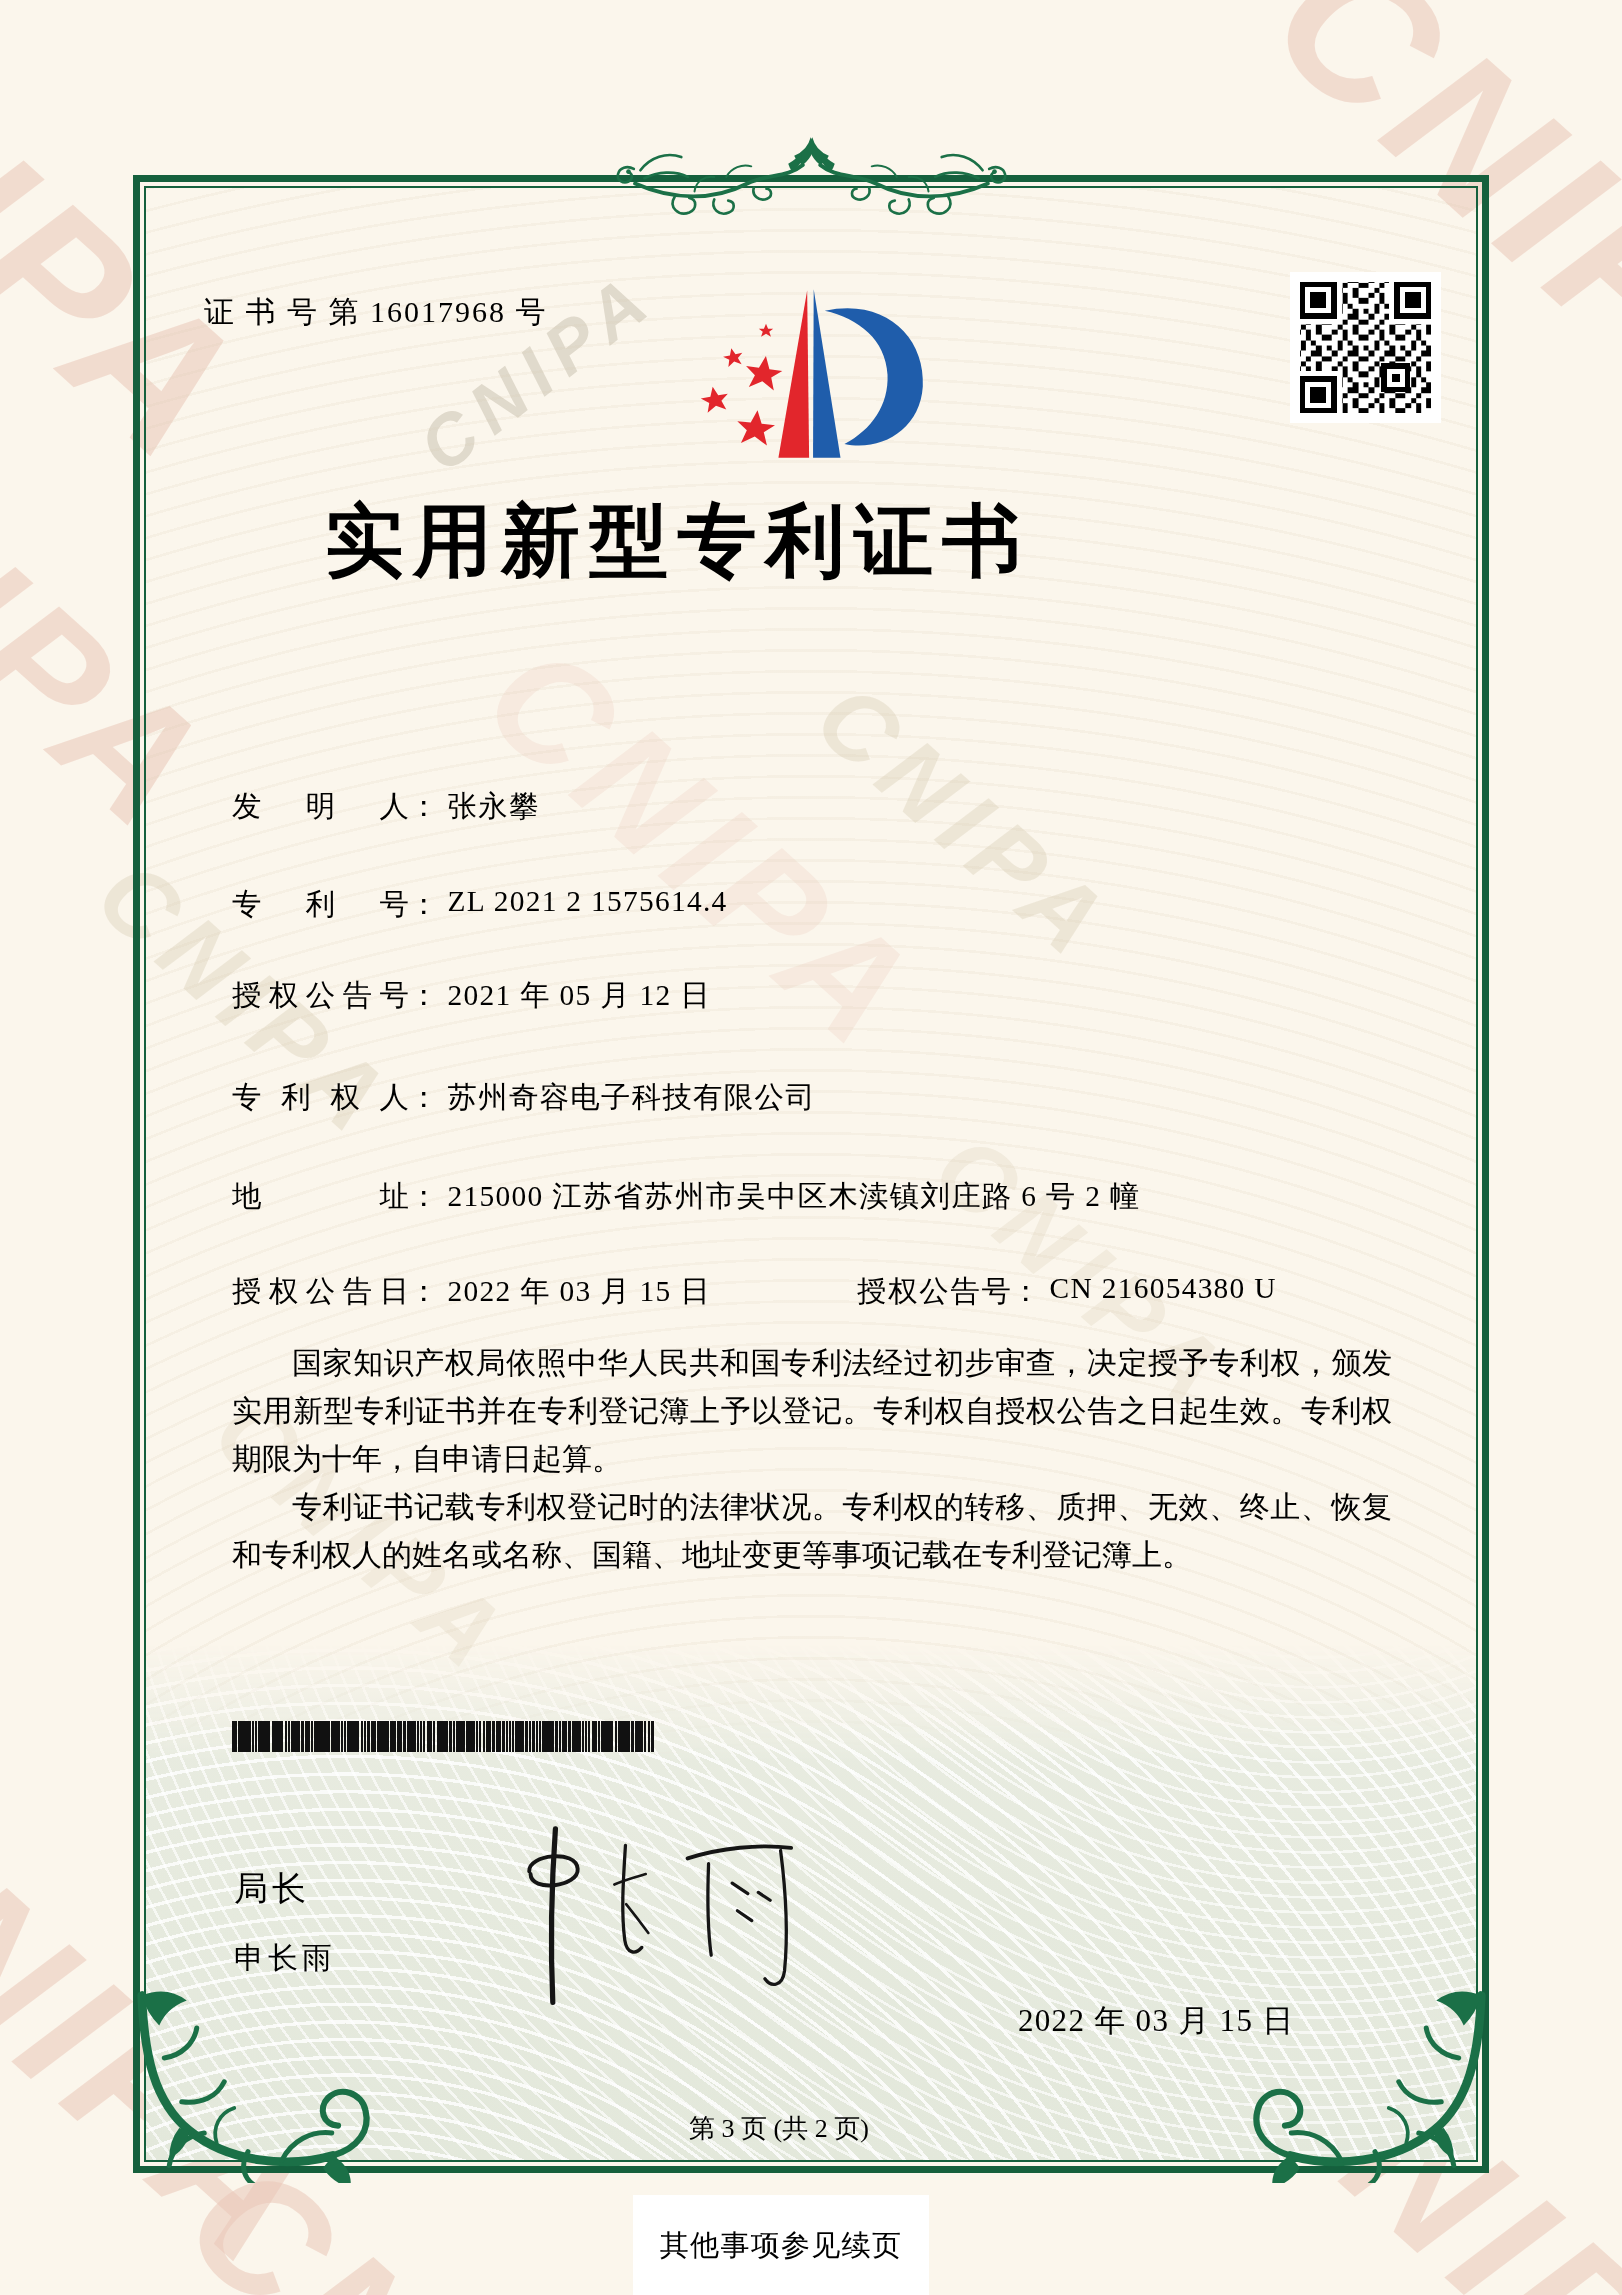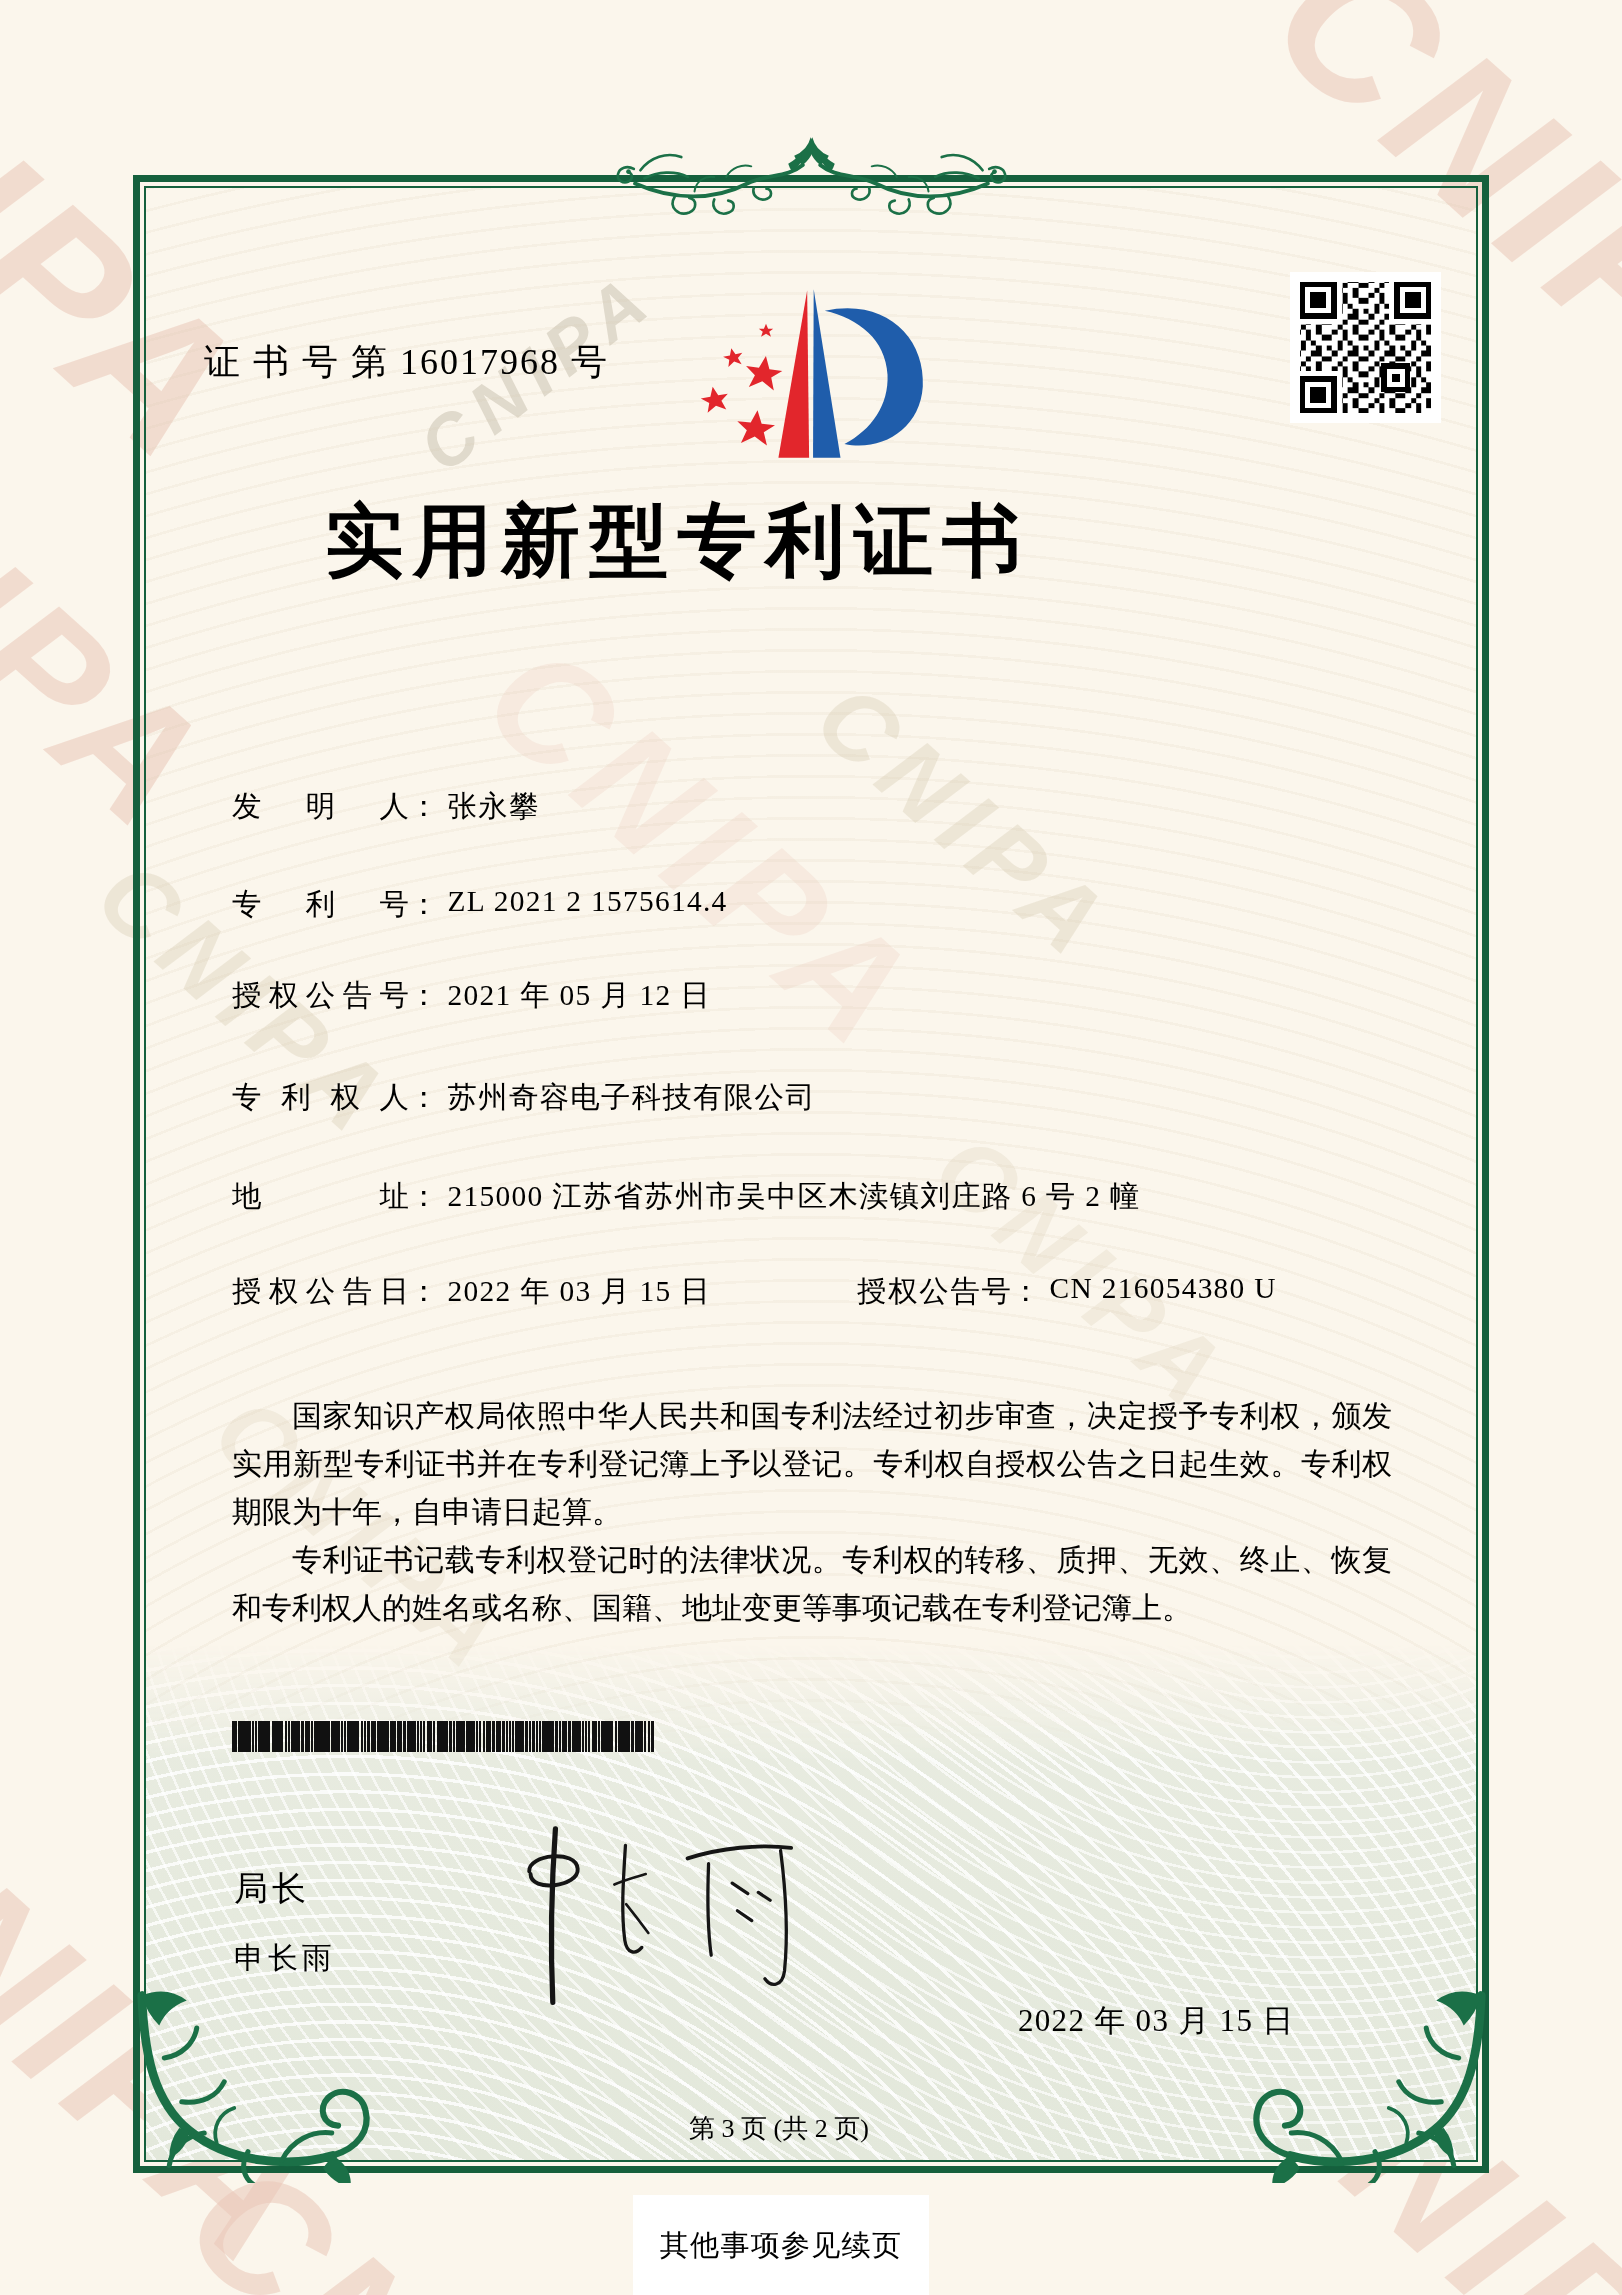--- a/index.html
+++ b/index.html
@@ -26,30 +26,30 @@
           repeating-radial-gradient(circle 1505px at 15% 190%, rgba(255,255,255,0.80) 0 3.3px, rgba(0,0,0,0) 3.3px 17.7px),
           repeating-radial-gradient(circle 1767px at 88% -70%, rgba(255,255,255,0.65) 0 2.6px, rgba(0,0,0,0) 2.6px 15px),
           linear-gradient(#e9ece1,#e3e8db);
         -webkit-mask-image:linear-gradient(to bottom,transparent 0,#000 118px);
         mask-image:linear-gradient(to bottom,transparent 0,#000 118px);}
 
   .orn{position:absolute;z-index:3;}
 
   
   .txt{position:absolute;z-index:4;}
-  .certno{left:204px;top:292px;font-size:36px;letter-spacing:2px;margin-top:46px;}
+  .certno{left:204px;top:292px;font-size:30px;letter-spacing:2px;}
   .title{left:133px;top:489px;width:1089px;margin:0;text-align:center;
          font-size:79px;font-weight:bold;letter-spacing:9.2px;}
   .frow{left:232px;font-size:29.4px;white-space:nowrap;}
   .ftext{display:inline-block;width:177px;text-align:justify;text-align-last:justify;vertical-align:top;}
   .colon{display:inline-block;vertical-align:top;}
   .fvalue{display:inline-block;margin-left:9.2px;vertical-align:top;letter-spacing:1.3px;}
   .gpair2{position:absolute;left:625px;top:0;white-space:nowrap;}
   .ftext2{display:inline-block;width:154px;text-align:justify;text-align-last:justify;vertical-align:top;}
-  .bodytext{left:232px;top:1392px;width:1160px;font-size:30px;line-height:48px;
+  .bodytext{left:232px;top:1339px;width:1160px;font-size:30px;line-height:48px;
             text-align:justify;}
   .bodytext p{margin:0;text-indent:2em;}
   .barcode{left:232px;top:1721px;width:422px;height:31px;
      background-image:
        repeating-linear-gradient(90deg,#111 0 2px,rgba(0,0,0,0) 2px 3.3px),
        repeating-linear-gradient(90deg,#111 0 1.3px,rgba(0,0,0,0) 1.3px 5.9px),
        repeating-linear-gradient(90deg,#111 0 3.3px,rgba(0,0,0,0) 3.3px 15px),
        repeating-linear-gradient(90deg,rgba(0,0,0,0) 0 8.5px,#111 8.5px 9.8px,rgba(0,0,0,0) 9.8px 19px);}
   .dirtitle{left:234px;top:1866px;font-size:34px;letter-spacing:3.9px;}
   .dirname{left:234px;top:1938px;font-size:30px;letter-spacing:3.9px;}

